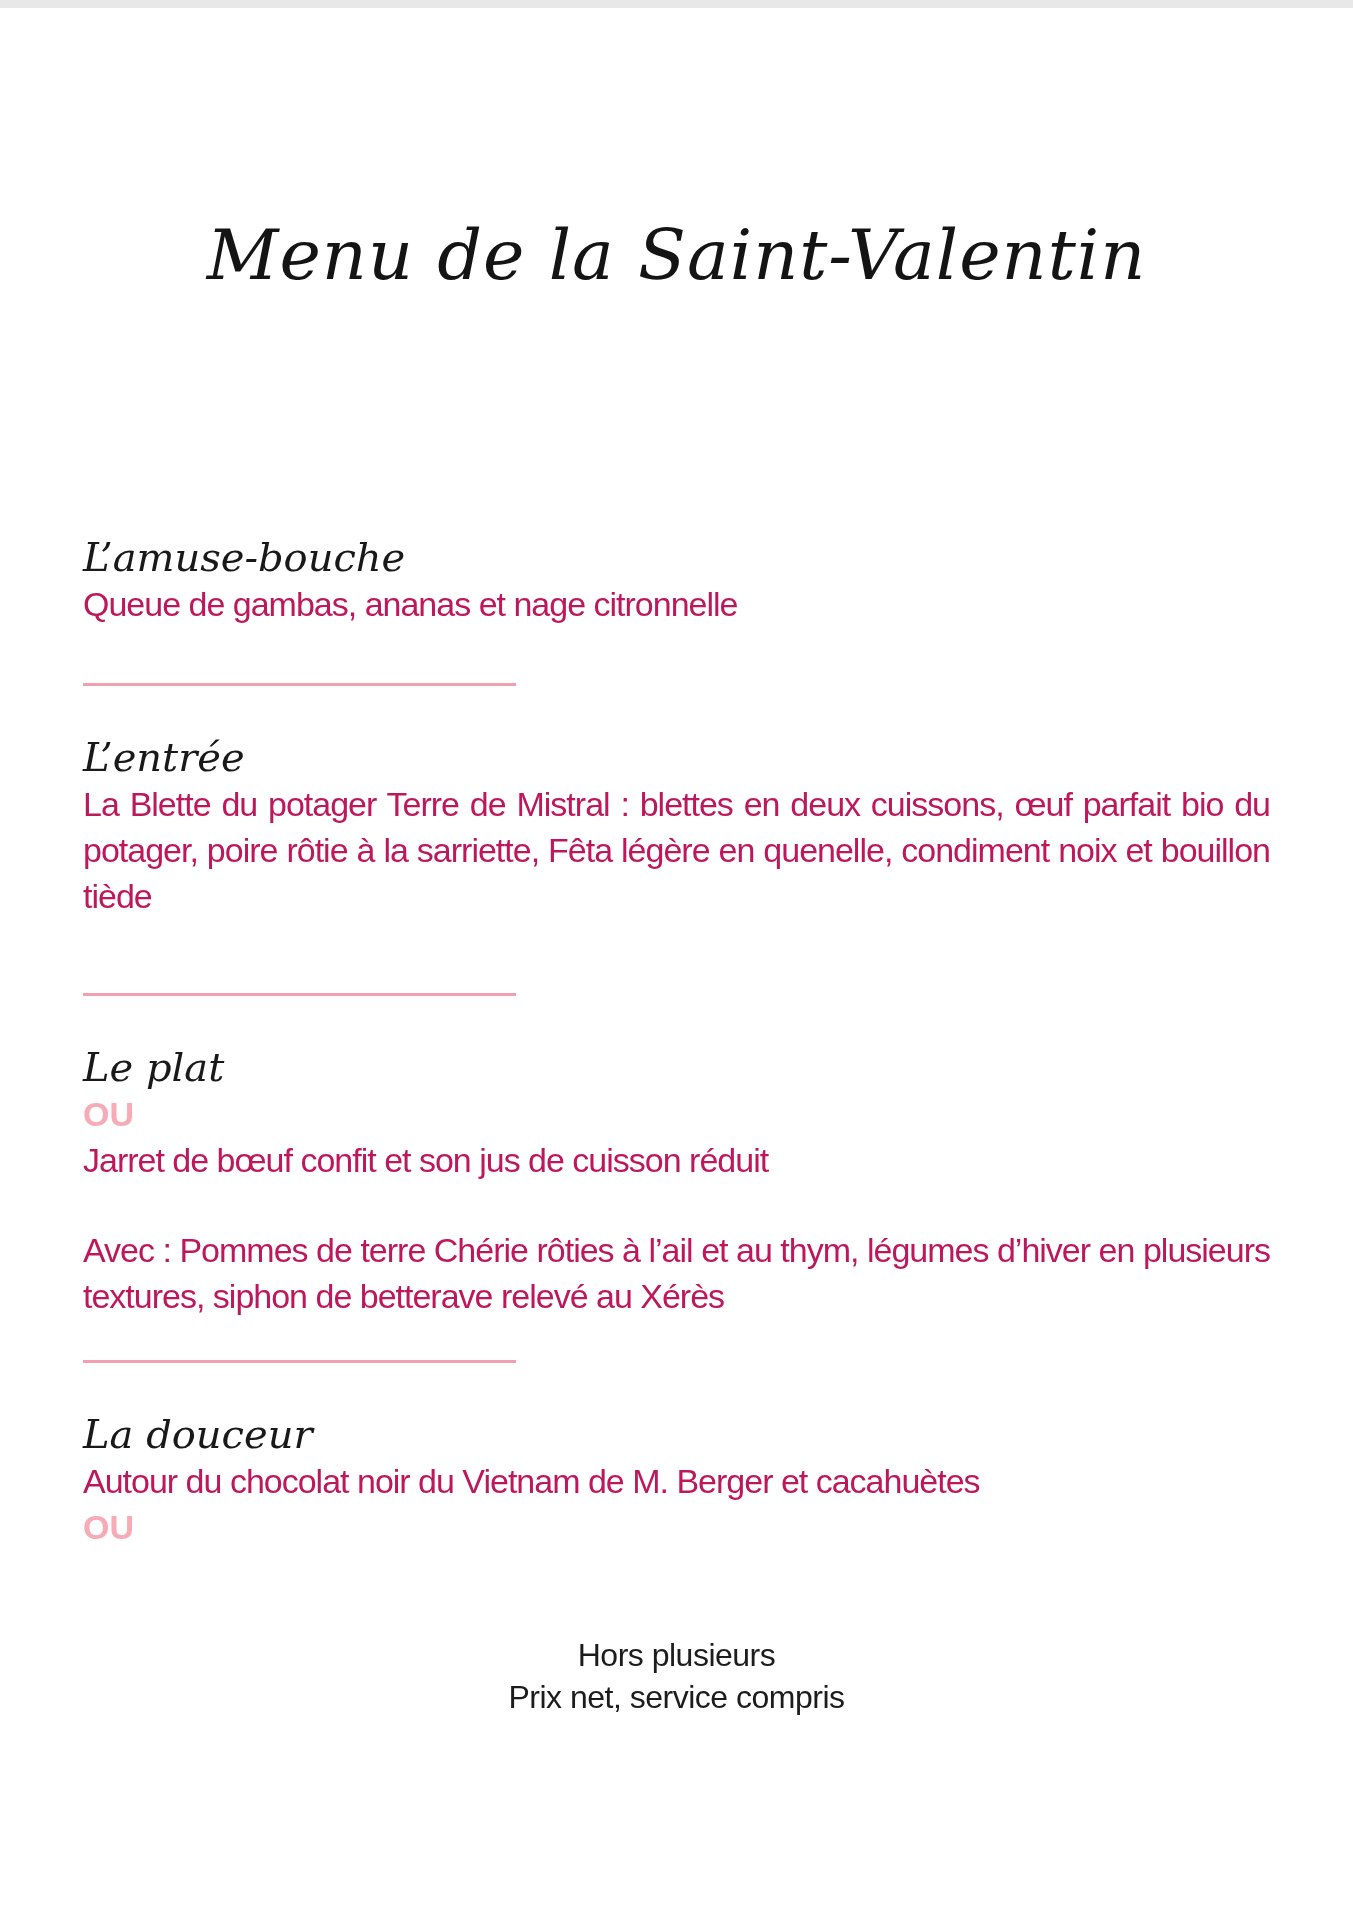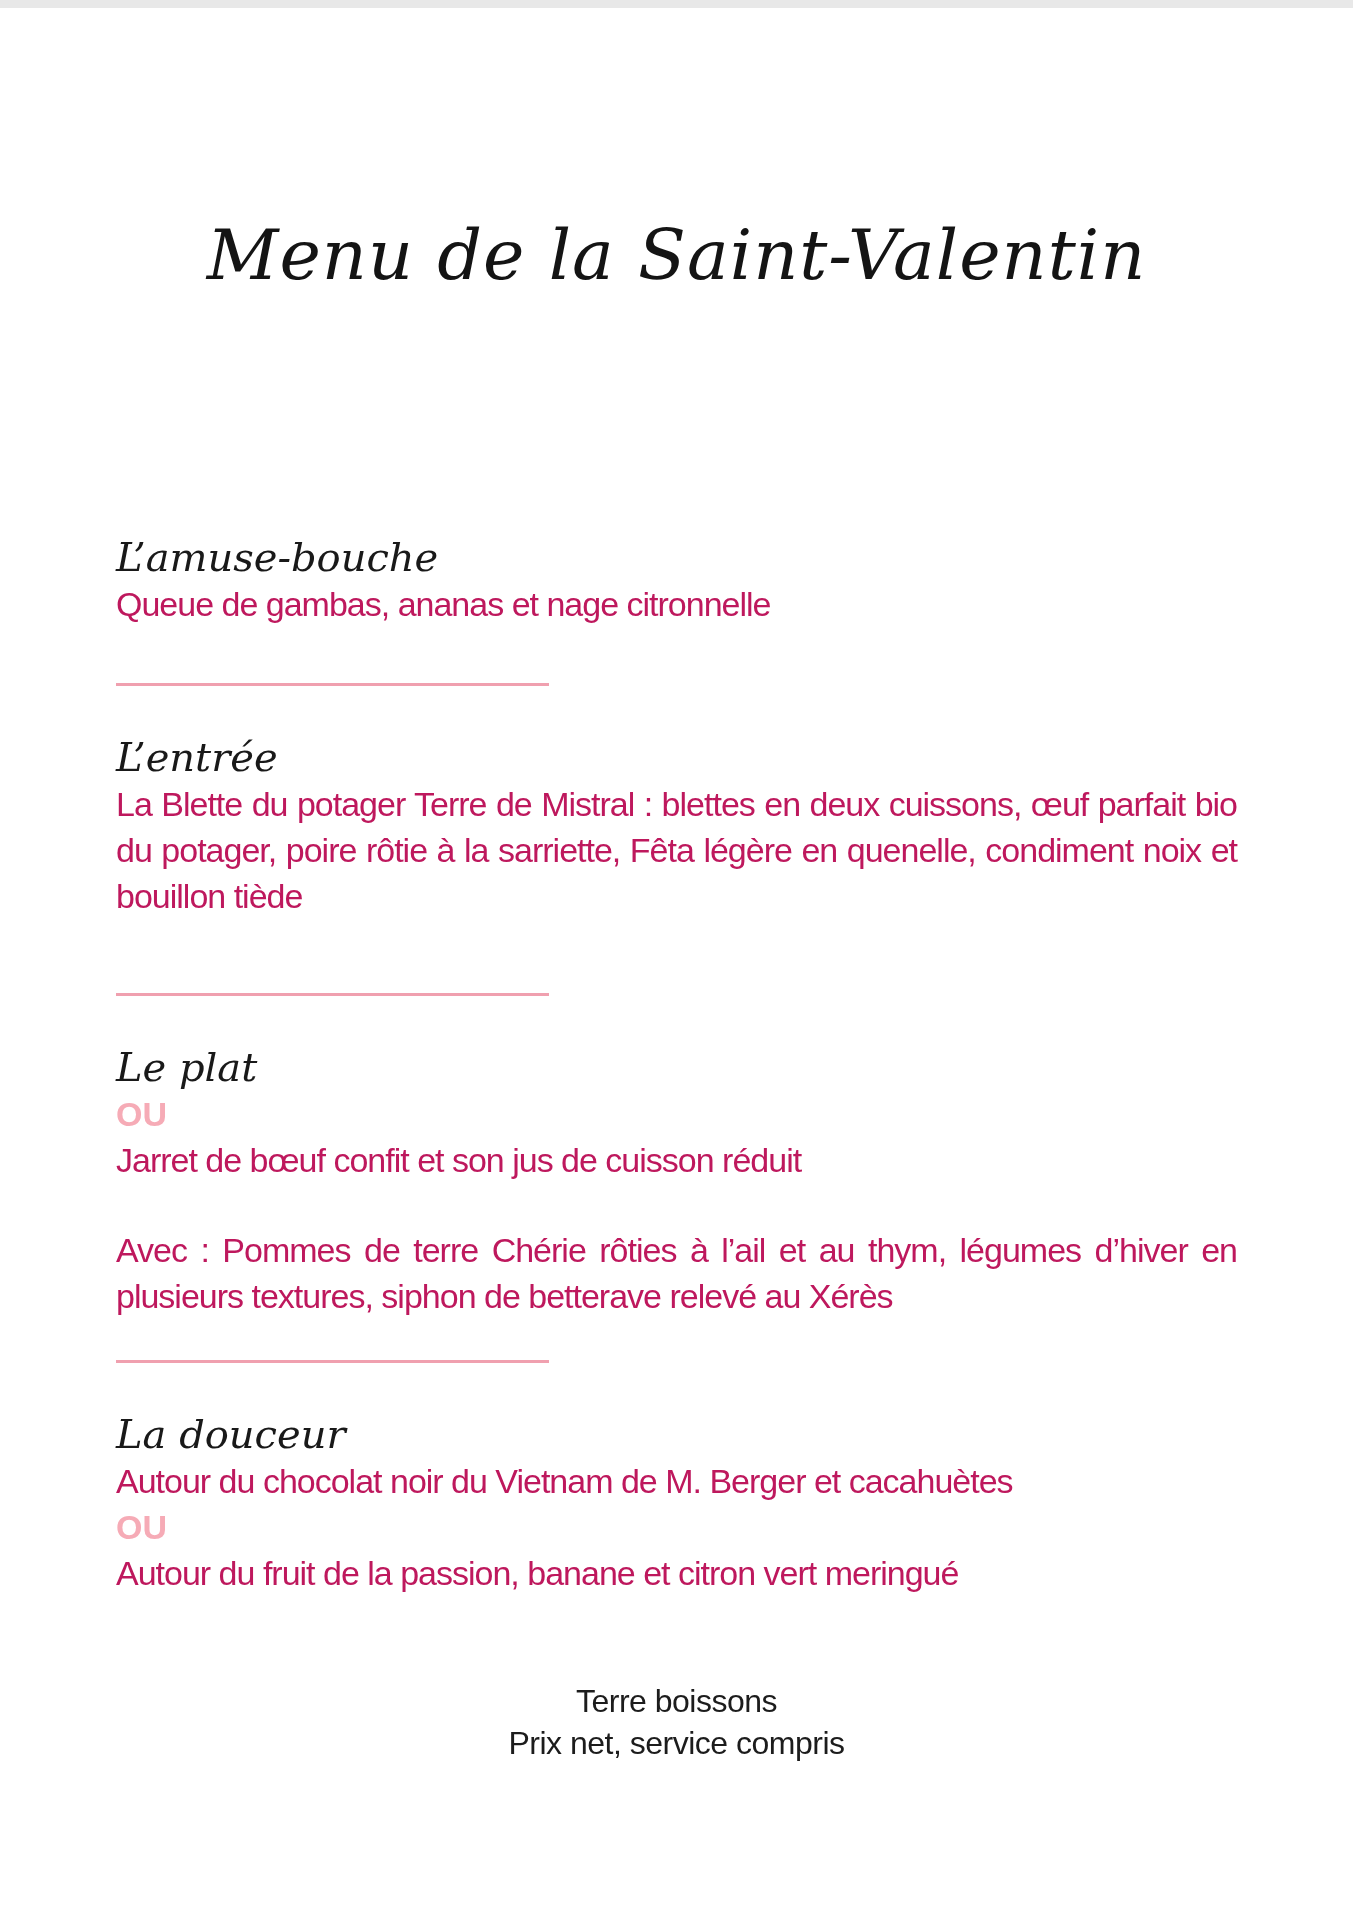--- a/index.html
+++ b/index.html
@@ -8,21 +8,21 @@
     width: 1353px;
     height: 1920px;
     margin: 8px auto;
     background: var(--background, #ffffff);
     color: var(--text, #1e1e1e);
     font-family: "Liberation Sans", sans-serif;
     overflow: hidden;
     box-sizing: border-box;
   }
   .content {
-    padding: 0 116px;
+    padding: 0 83px;
   }
   .menu-title {
     margin: 192px 0 0 0;
     line-height: 110px;
     text-align: center;
     font-family: "DejaVu Serif", serif;
     font-style: italic;
     font-weight: 400;
     font-size: 70px;
     letter-spacing: 1px;
@@ -113,22 +113,21 @@
       <p class="body-line">Jarret de bœuf confit et son jus de cuisson réduit</p>
       <p class="body-par sides">Avec : Pommes de terre Chérie rôties à l’ail et au thym, légumes d’hiver en plusieurs textures, siphon de betterave relevé au Xérès</p>
     </section>
 
     <div class="divider div-3"></div>
 
     <section class="sec-douceur">
       <h2 class="section-heading">La douceur</h2>
       <p class="body-line">Autour du chocolat noir du Vietnam de M. Berger et cacahuètes</p>
       <p class="or-sep">OU</p>
-      <p class="body-line">Autour du fruit de la passion, banane et citron vert meringué</p>
     </section>
 
     <footer class="footer">
-      <p class="footer-note">Terre boissons</p>
+      <p class="footer-note">Hors plusieurs</p>
       <p class="footer-note">Prix net, service compris</p>
     </footer>
 
   </div>
 </div>
 
 </body></html>

